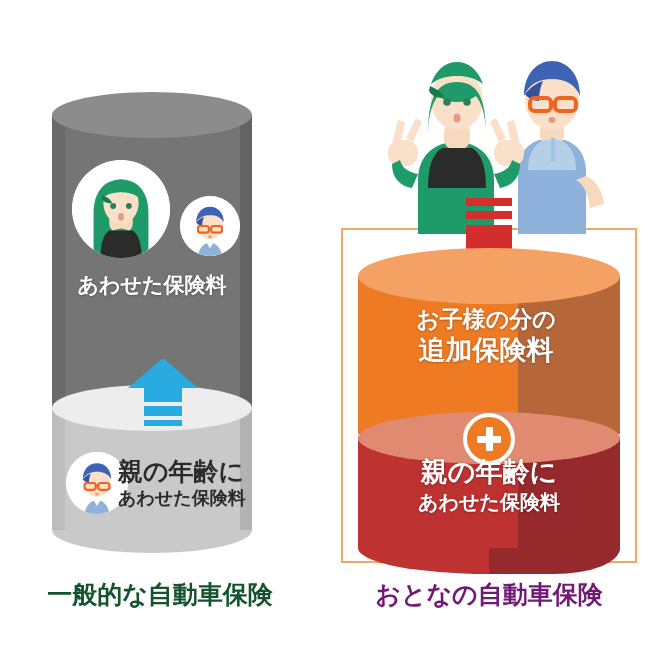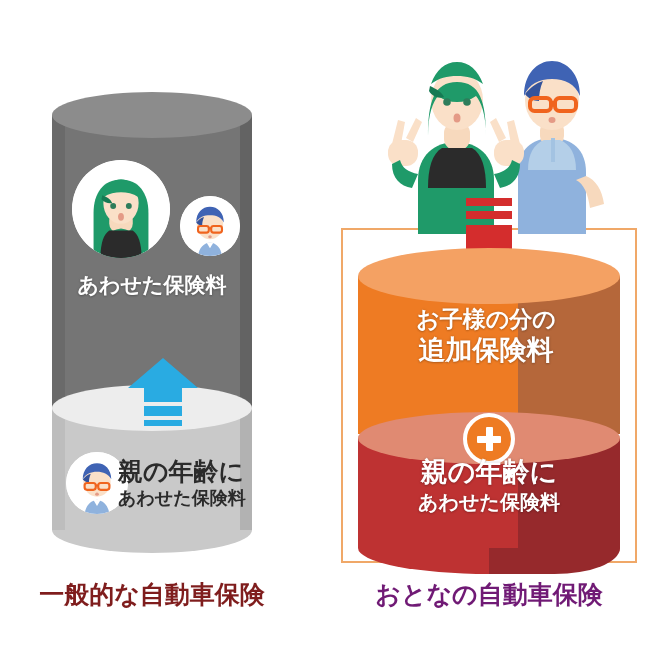--- a/index.html
+++ b/index.html
@@ -158,21 +158,21 @@
   #red-label .l2 { font-size: 20px; }
 
   
   .caption {
     position: absolute;
     text-align: center;
     font-size: 25px;
     font-weight: 700;
     white-space: nowrap;
   }
-  #caption-left  { left: 22px;  top: 578px; width: 260px; color: #7f1d1d; }
+  #caption-left  { left: 30px;  top: 578px; width: 260px; color: #14532d; }
   #caption-right { left: 359px; top: 578px; width: 260px; color: #701a75; }
 
   
   .arrow-up {
     position: absolute;
     left: 128px; top: 358px; width: 70px; height: 68px;
   }
   .arrow-down {
     position: absolute;
     left: 448px; top: 198px; width: 82px; height: 82px;

